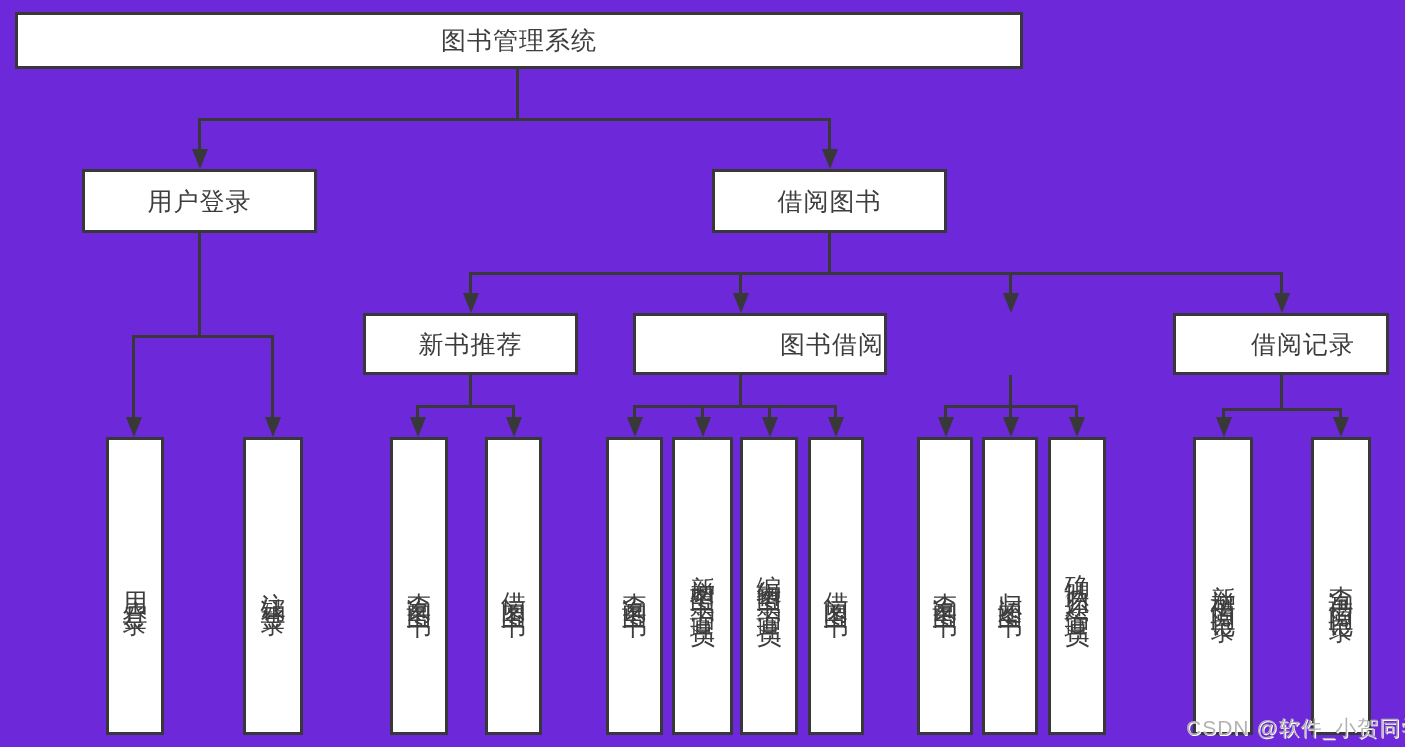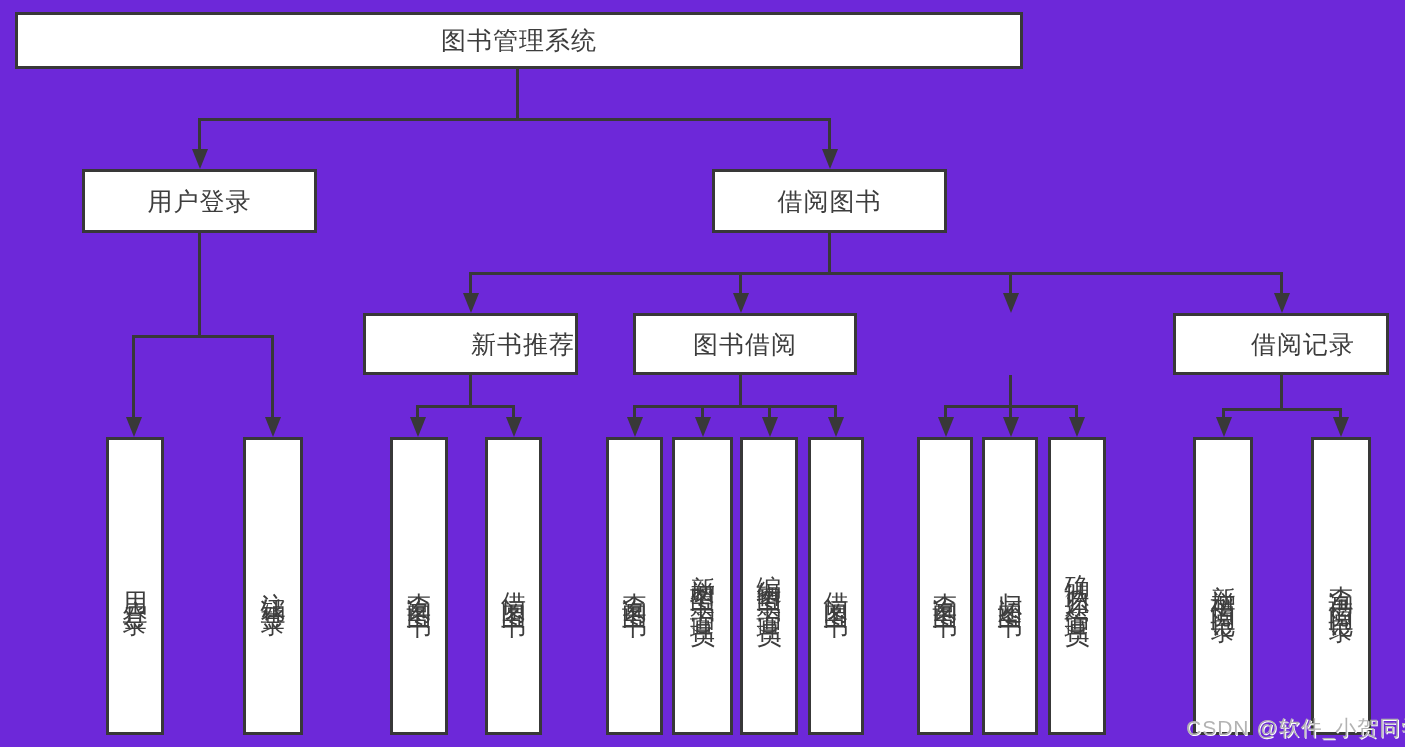--- a/index.html
+++ b/index.html
@@ -84,22 +84,22 @@
     color: #b3b3b3;
     letter-spacing: 1px;
     white-space: nowrap;
     text-shadow: 1px 1px 0 #ffffff;
   }
 
   
   #box-root           { left: 15px;   top: 12px;  width: 1008px; height: 57px; }
   #box-user-login     { left: 82px;   top: 169px; width: 235px;  height: 64px; }
   #box-book-mgmt      { left: 712px;  top: 169px; width: 235px;  height: 64px; }
-  #box-new-book-rec   { left: 363px;  top: 313px; width: 215px;  height: 62px; justify-content: flex-end; }
-  #box-book-borrow    { left: 633px;  top: 313px; width: 224px;  height: 62px; }
+  #box-new-book-rec   { left: 363px;  top: 313px; width: 215px;  height: 62px; }
+  #box-book-borrow    { left: 633px;  top: 313px; width: 254px;  height: 62px; justify-content: flex-end; }
   #box-current-borrow { left: 903px;  top: 313px; width: 217px;  height: 62px; }
   #box-borrow-records { left: 1173px; top: 313px; width: 216px;  height: 62px; padding-left: 44px; }
 
   
   #leaf-user-login  { left: 106px;  width: 58px; }
   #leaf-logout      { left: 243px;  width: 60px; }
   #leaf-nr-query    { left: 390px;  width: 58px; }
   #leaf-nr-borrow   { left: 485px;  width: 57px; }
   #leaf-bb-query    { left: 606px;  width: 57px; }
   #leaf-bb-add      { left: 672px;  width: 61px; }

